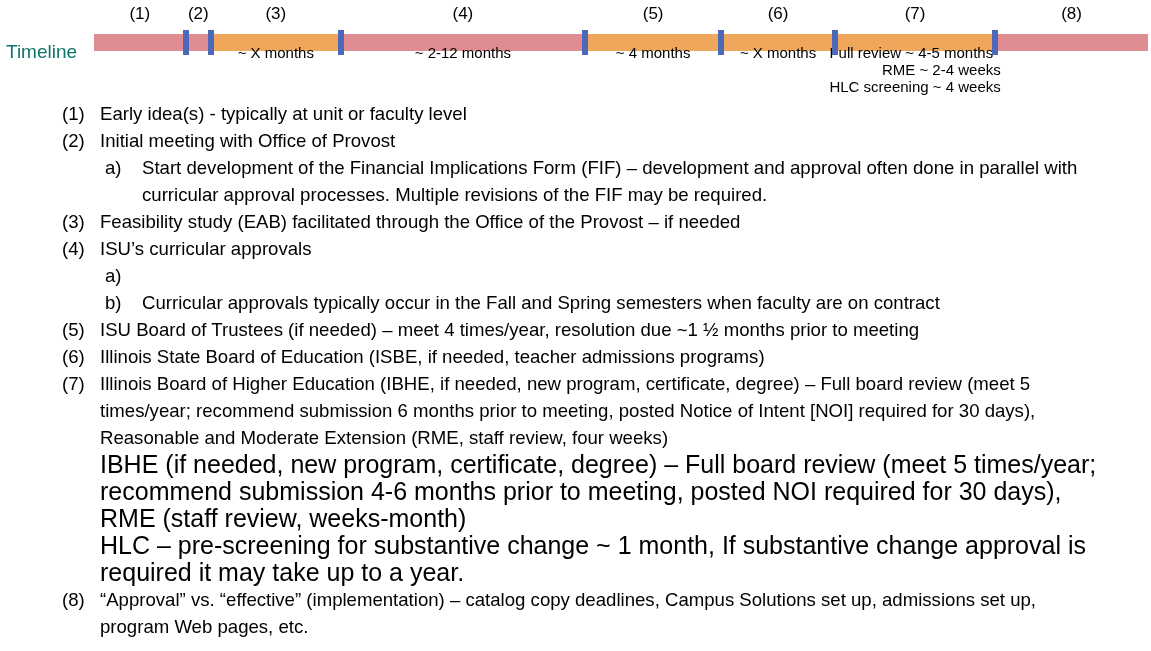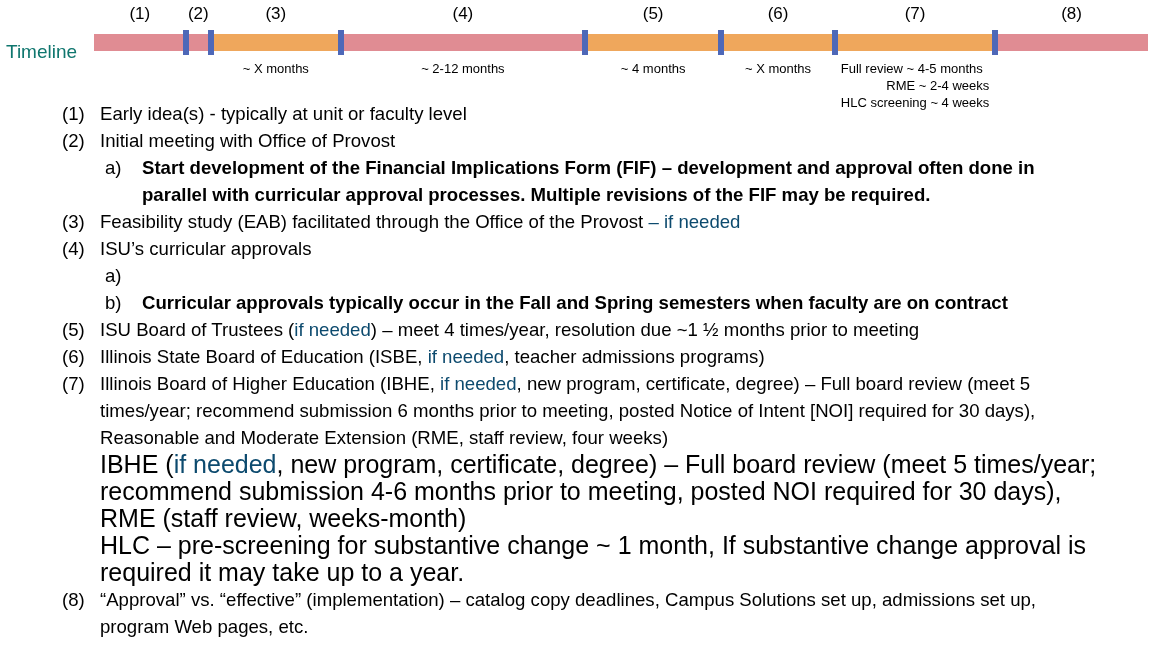--- a/index.html
+++ b/index.html
@@ -61,22 +61,22 @@
     top: -30px;
     font-size: 17px;
     line-height: 20px;
     text-align: center;
     white-space: nowrap;
     transform: translateX(-50%);
   }
 
   .dur-note {
     position: absolute;
-    top: 26px;
-    font-size: 13px;
+    top: 10px;
+    font-size: 15px;
     line-height: 17px;
     text-align: center;
     white-space: nowrap;
     transform: translateX(-50%);
     color: #000;
   }
   .dur-note.multi { text-align: right; transform: translateX(-50%); }
   .dur-note .dl { display: block; }
   .dur-note.multi .dl { text-align: right; }
   .dur-note.multi .dl.first { text-align: left; }
@@ -103,28 +103,28 @@
     white-space: nowrap;
   }
   .item.lvl1 .marker-col { width: 38px; }
   .item.lvl2 .marker-col { width: 37px; }
 
   .text-col {
     flex: 1 1 auto;
     padding-right: 40px;
   }
   .item.lvl1 .text-col { padding-right: 45px; }
-  .item.lvl2 .text-col { padding-right: 60px; font-weight: bold; }
+  .item.lvl2 .text-col { padding-right: 60px; }
 
   .cont {
     font-size: 25px;
     line-height: 27px;
   }
 
-  .hl { color: #0c4a6e; }
+  .hl { color: #000000; }
 </style>
 </head>
 <body>
 
 <div id="timeline-section">
   <div id="timeline-label">Timeline</div>
   <div id="timeline-bar">
       <div class="seg" style="left: 0%; width: 8.7%; background: rgb(224, 140, 147);"></div>
       <div class="phase-num" style="left: 4.35%;">(1)</div>
       <div class="seg" style="left: 8.7%; width: 2.4%; background: rgb(224, 140, 147);"></div>

